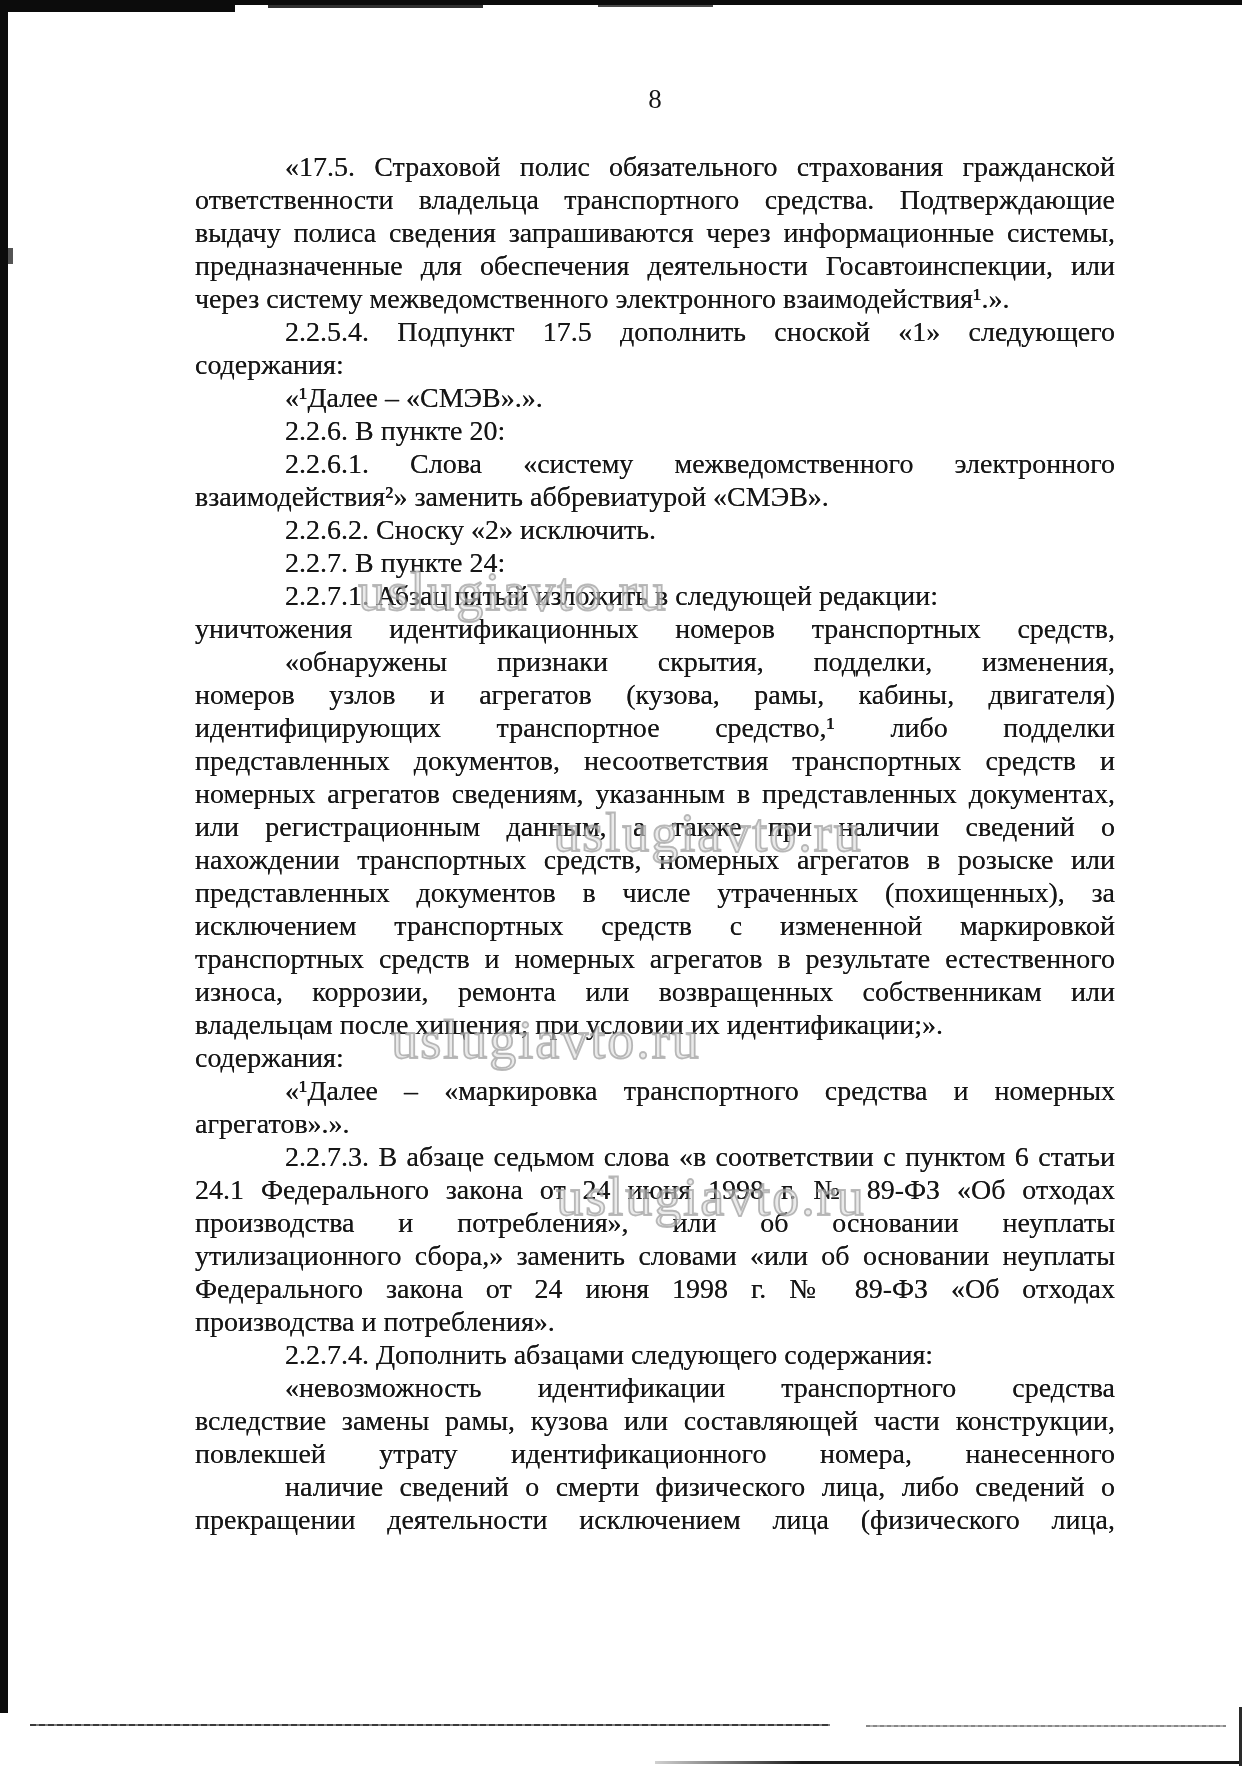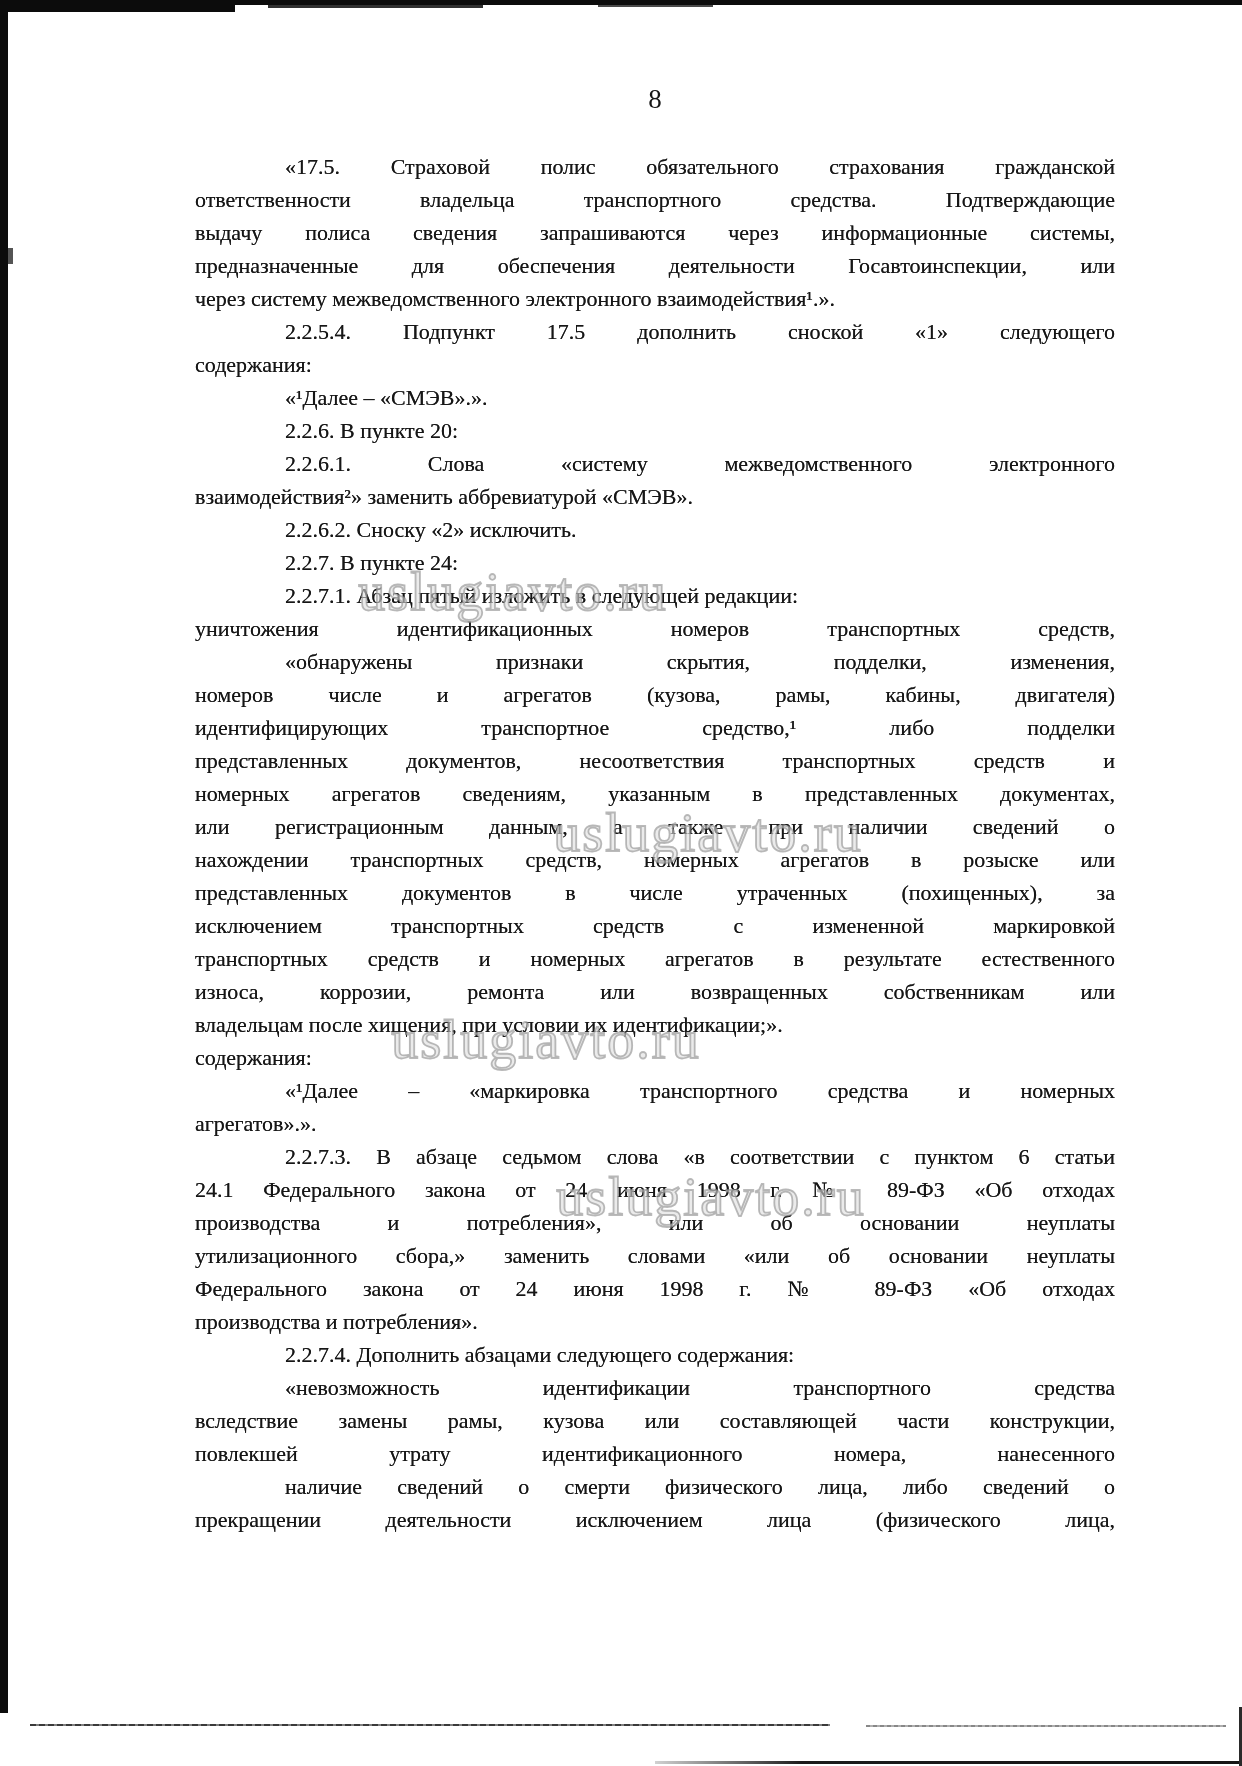--- a/index.html
+++ b/index.html
@@ -37,21 +37,21 @@
 
   
   .page-number {
     position: absolute; left: 195px; top: 84px; width: 920px;
     text-align: center; font-size: 27px;
   }
 
   
   .doc-body {
     position: absolute; left: 195px; top: 150px; width: 920px;
-    font-size: 22px; line-height: 33px;
+    font-size: 28px; line-height: 33px;
     text-shadow: 0 0 0.6px rgba(20,20,20,.8);
     font-family: Liberation Serif, serif;
   }
   .line { text-align: justify; text-align-last: justify; }
   .line.no-stretch { text-align-last: left; }
   .line.indent { text-indent: 90px; }
 
   
   .watermark-layer { position: absolute; left: 8px; top: 0; width: 100%; height: 100%; pointer-events: none; }
   .watermark {
@@ -88,21 +88,21 @@
       <div class="line no-stretch">содержания:</div>
       <div class="line indent no-stretch">«¹Далее – «СМЭВ».».</div>
       <div class="line indent no-stretch">2.2.6. В пункте 20:</div>
       <div class="line indent">2.2.6.1. Слова «систему межведомственного электронного</div>
       <div class="line no-stretch">взаимодействия²» заменить аббревиатурой «СМЭВ».</div>
       <div class="line indent no-stretch">2.2.6.2. Сноску «2» исключить.</div>
       <div class="line indent no-stretch">2.2.7. В пункте 24:</div>
       <div class="line indent no-stretch">2.2.7.1. Абзац пятый изложить в следующей редакции:</div>
       <div class="line">уничтожения идентификационных номеров транспортных средств,</div>
       <div class="line indent">«обнаружены признаки скрытия, подделки, изменения,</div>
-      <div class="line">номеров числе и агрегатов (кузова, рамы, кабины, двигателя)</div>
+      <div class="line">номеров узлов и агрегатов (кузова, рамы, кабины, двигателя)</div>
       <div class="line">идентифицирующих транспортное средство,¹ либо подделки</div>
       <div class="line">представленных документов, несоответствия транспортных средств и</div>
       <div class="line">номерных агрегатов сведениям, указанным в представленных документах,</div>
       <div class="line">или регистрационным данным, а также при наличии сведений о</div>
       <div class="line">нахождении транспортных средств, номерных агрегатов в розыске или</div>
       <div class="line">представленных документов в числе утраченных (похищенных), за</div>
       <div class="line">исключением транспортных средств с измененной маркировкой</div>
       <div class="line">транспортных средств и номерных агрегатов в результате естественного</div>
       <div class="line">износа, коррозии, ремонта или возвращенных собственникам или</div>
       <div class="line no-stretch">владельцам после хищения, при условии их идентификации;».</div>

